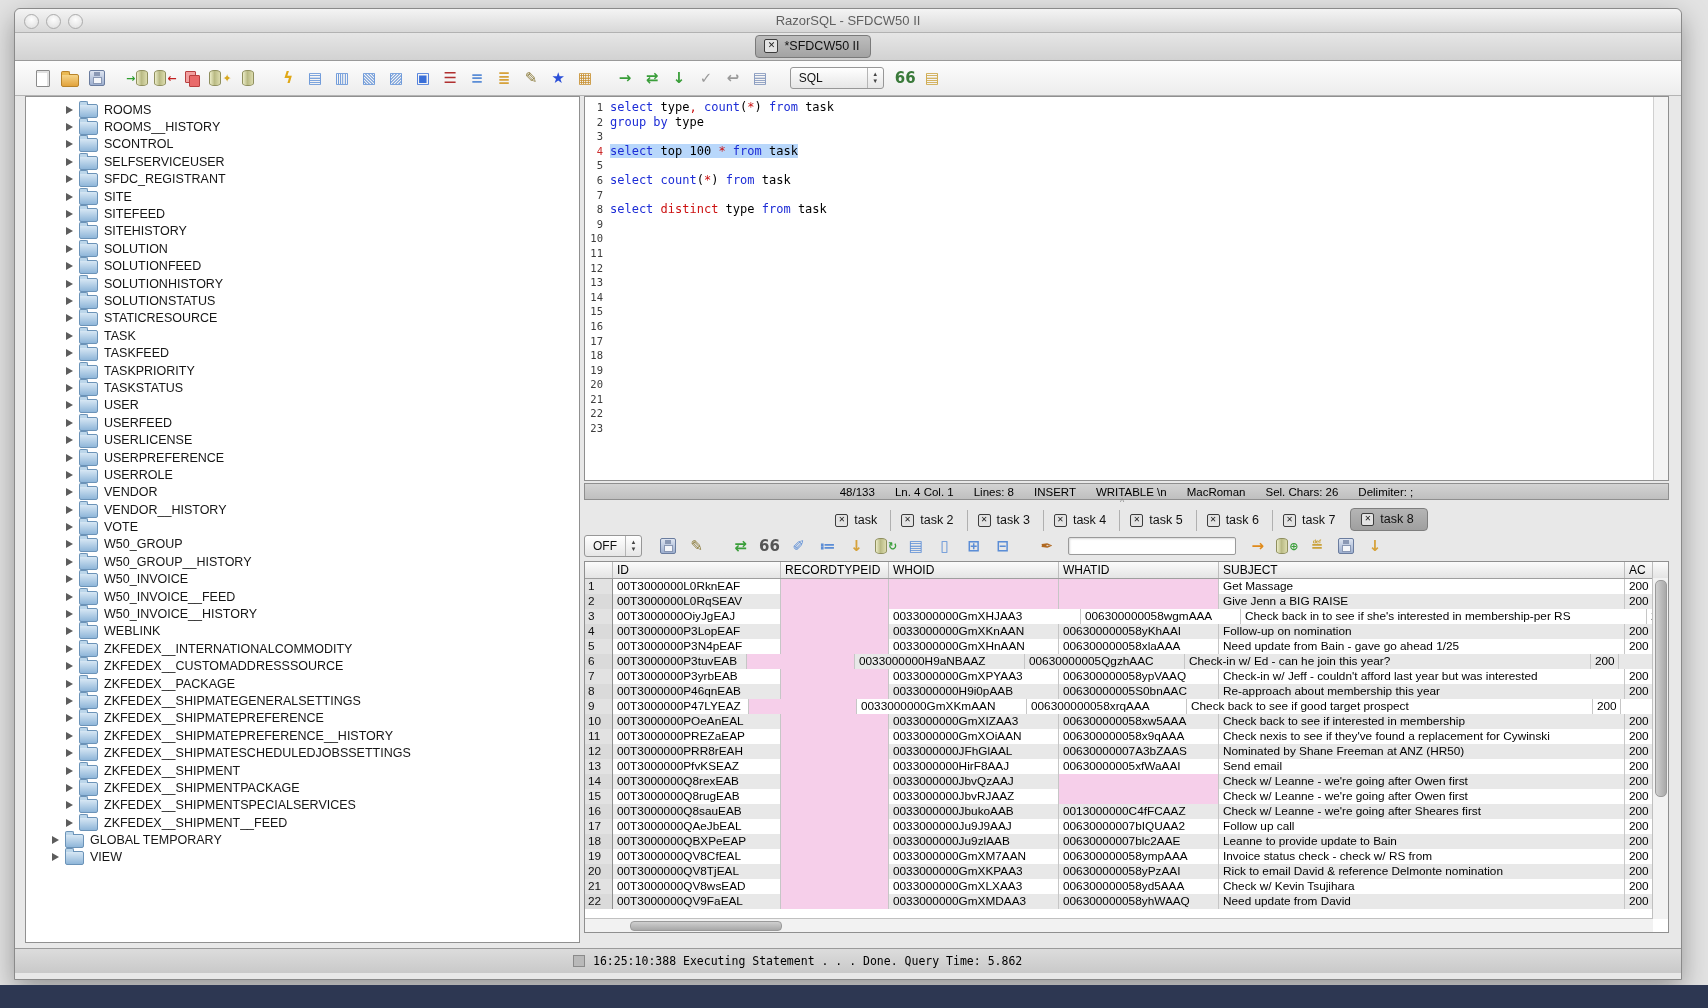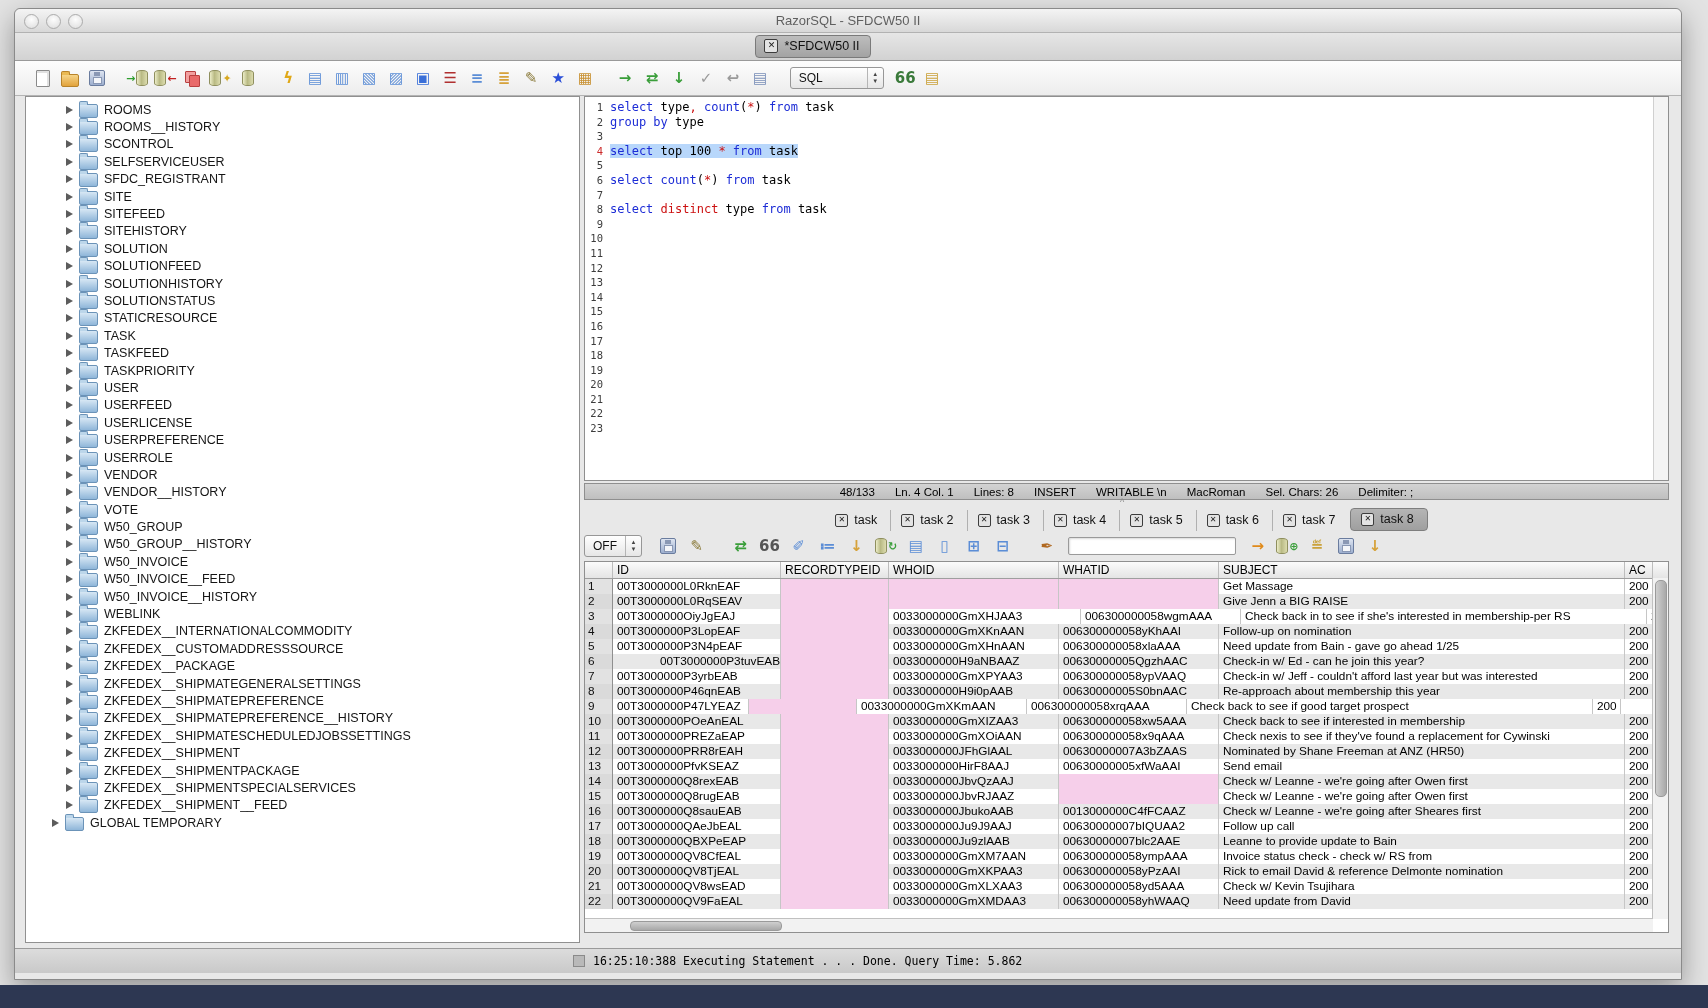--- a/index.html
+++ b/index.html
@@ -319,20 +319,25 @@
         <span class="tlabel">TASKFEED</span>
       </div>
       <div class="trow lvl2">
         <span class="tri"></span>
         <span class="tfolder"></span>
         <span class="tlabel">TASKPRIORITY</span>
       </div>
       <div class="trow lvl2">
         <span class="tri"></span>
         <span class="tfolder"></span>
+        <span class="tlabel">TASKSTATUS</span>
+      </div>
+      <div class="trow lvl2">
+        <span class="tri"></span>
+        <span class="tfolder"></span>
         <span class="tlabel">USER</span>
       </div>
       <div class="trow lvl2">
         <span class="tri"></span>
         <span class="tfolder"></span>
         <span class="tlabel">USERFEED</span>
       </div>
       <div class="trow lvl2">
         <span class="tri"></span>
         <span class="tfolder"></span>
@@ -445,20 +450,25 @@
       </div>
       <div class="trow lvl2">
         <span class="tri"></span>
         <span class="tfolder"></span>
         <span class="tlabel">ZKFEDEX__SHIPMENT__FEED</span>
       </div>
       <div class="trow lvl1">
         <span class="tri"></span>
         <span class="tfolder"></span>
         <span class="tlabel">GLOBAL TEMPORARY</span>
+      </div>
+      <div class="trow lvl1">
+        <span class="tri"></span>
+        <span class="tfolder"></span>
+        <span class="tlabel">VIEW</span>
       </div>
     </div>
 
   <div class="editor" id="editor">
     <div class="edscroll"></div>
   <div class="ed-line">
         <span class="ln">1</span>
         <span class="code"><span class="tok kw">select</span><span class="tok pl"> type</span><span class="tok red">,</span><span class="tok pl"> </span><span class="tok kw">count</span><span class="tok pl">(</span><span class="tok red">*</span><span class="tok pl">)</span><span class="tok pl"> </span><span class="tok kw">from</span><span class="tok pl"> task</span></span>
       </div>
       <div class="ed-line">
@@ -715,21 +725,21 @@
           <span class="td num" style="width: 28px;">5</span>
           <span class="td" style="width: 168px;">00T3000000P3N4pEAF</span>
           <span class="td pink" style="width: 108px;"></span>
           <span class="td" style="width: 170px;">0033000000GmXHnAAN</span>
           <span class="td" style="width: 160px;">006300000058xlaAAA</span>
           <span class="td" style="width: 406px;">Need update from Bain - gave go ahead 1/25</span>
           <span class="td" style="width: 28px;">200</span>
         </div>
         <div class="trowd">
           <span class="td num" style="width: 28px;">6</span>
-          <span class="td" style="width: 168px; text-align: right;">00T3000000P3tuvEAB</span>
+          <span class="td" style="width: 134px;">00T3000000P3tuvEAB</span>
           <span class="td pink" style="width: 108px;"></span>
           <span class="td" style="width: 170px;">0033000000H9aNBAAZ</span>
           <span class="td" style="width: 160px;">00630000005QgzhAAC</span>
           <span class="td" style="width: 406px;">Check-in w/ Ed - can he join this year?</span>
           <span class="td" style="width: 28px;">200</span>
         </div>
         <div class="trowd">
           <span class="td num" style="width: 28px;">7</span>
           <span class="td" style="width: 168px;">00T3000000P3yrbEAB</span>
           <span class="td pink" style="width: 108px;"></span>

